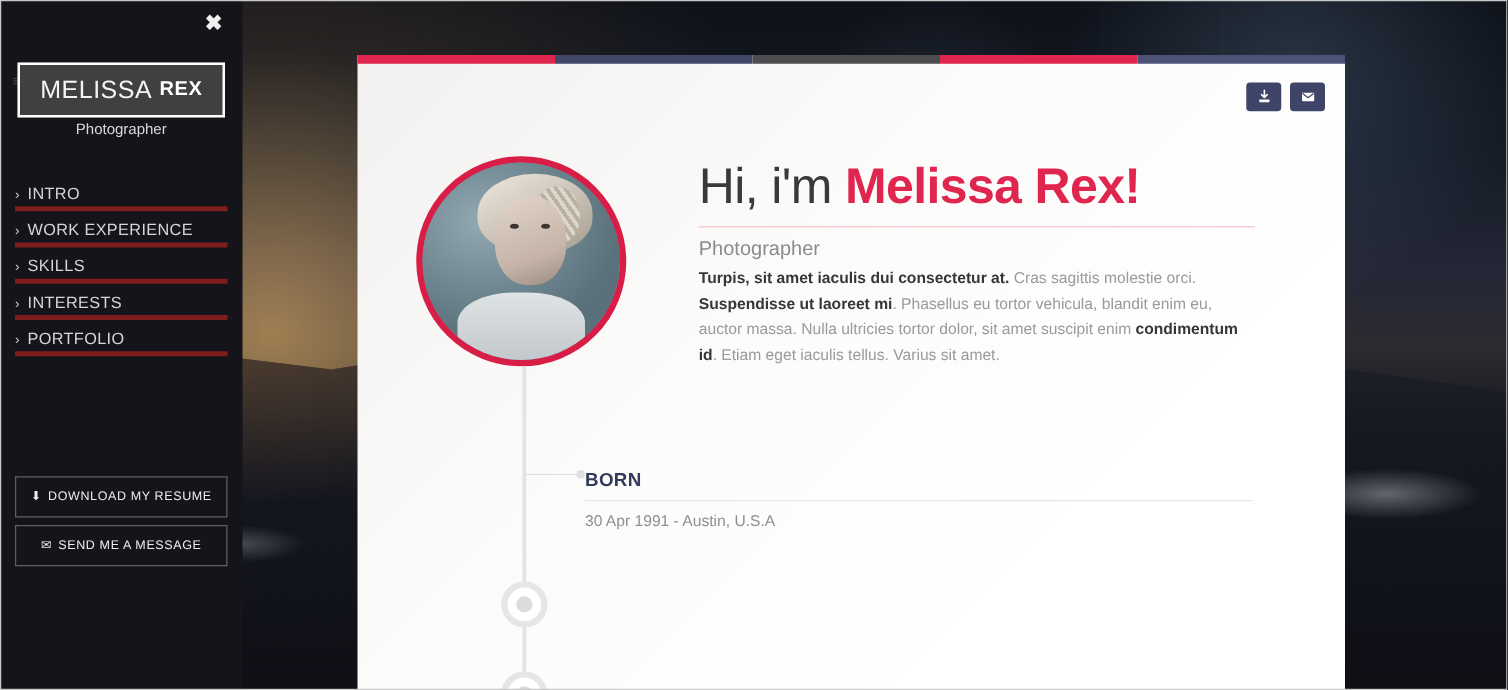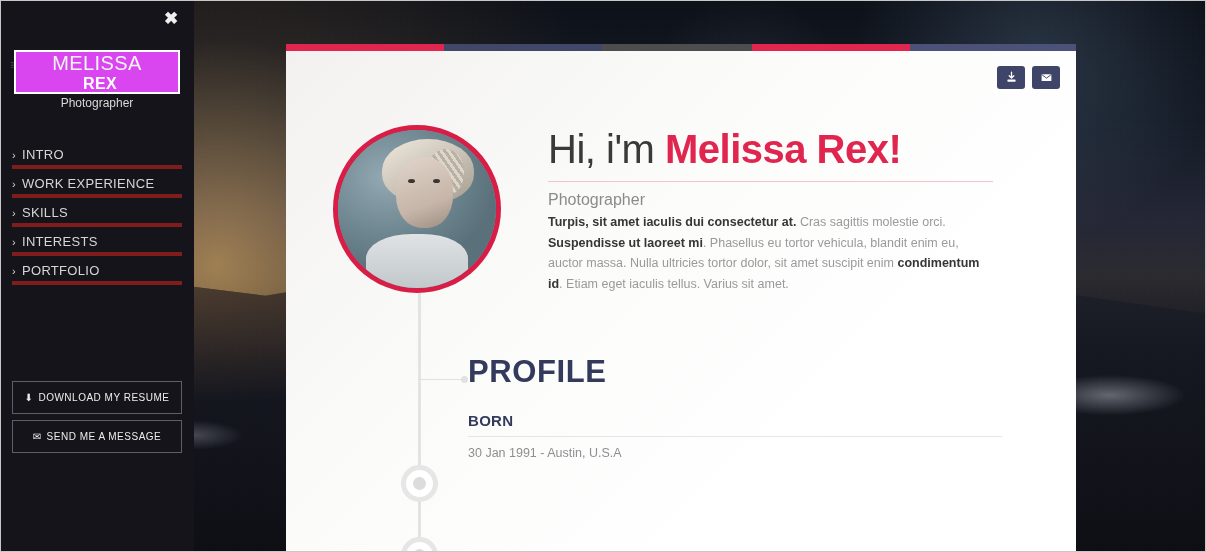--- a/index.html
+++ b/index.html
@@ -100,24 +100,23 @@
     z-index: 4;
   }
   #name-box {
     position: absolute;
     left: 14px; top: 50px;
     width: 166px;
     height: 44px;
     border: 2px solid #ffffff;
     display: flex;
     align-items: center;
-    justify-content: space-between;
+    justify-content: center;
     z-index: 3;
-    background: #d946ef;
-    flex-direction: column;
+    background: #404040;
   }
   #name-box .nm-first {
     color: #f4f4f4;
     font-size: 20px;
     font-weight: 300;
     letter-spacing: .4px;
   }
   #name-box .nm-last {
     color: #ffffff;
     font-size: 16px;
@@ -265,21 +264,21 @@
     position: absolute;
     right: 20%; top: 12%;
     width: 24%; height: 30%;
     border-radius: 50%;
     background: repeating-linear-gradient(55deg, #ded7cb 0 3px, #b9b0a3 3px 6px);
     opacity: .95;
   }
 
   #greeting {
     position: absolute;
-    left: 262px; top: 83px;
+    left: 273px; top: 83px;
     width: 445px;
   }
   #greeting h1 {
     font-size: 40px;
     font-weight: 300;
     color: #3a3a3a;
     letter-spacing: -.5px;
     line-height: 1.1;
     white-space: nowrap;
   }
@@ -484,25 +483,24 @@
     </section>
 
     <div id="timeline">
       <div id="tl-tick"></div>
       <div id="tl-tick-knob"></div>
       <div class="tl-dot" id="tl-dot-1"></div>
       <div class="tl-dot" id="tl-dot-2"></div>
     </div>
 
     <section id="profile">
-      <h2>PROFILE</h2>
 
 
       <div class="field" id="field-born">
         <div class="f-label">BORN</div>
-        <div class="f-value">30 Jan 1991 - Austin, U.S.A</div>
+        <div class="f-value">30 Apr 1991 - Austin, U.S.A</div>
       </div>
     </section>
 
   </main>
 
   <div id="frame"></div>
 </div>
 
 </body></html>

